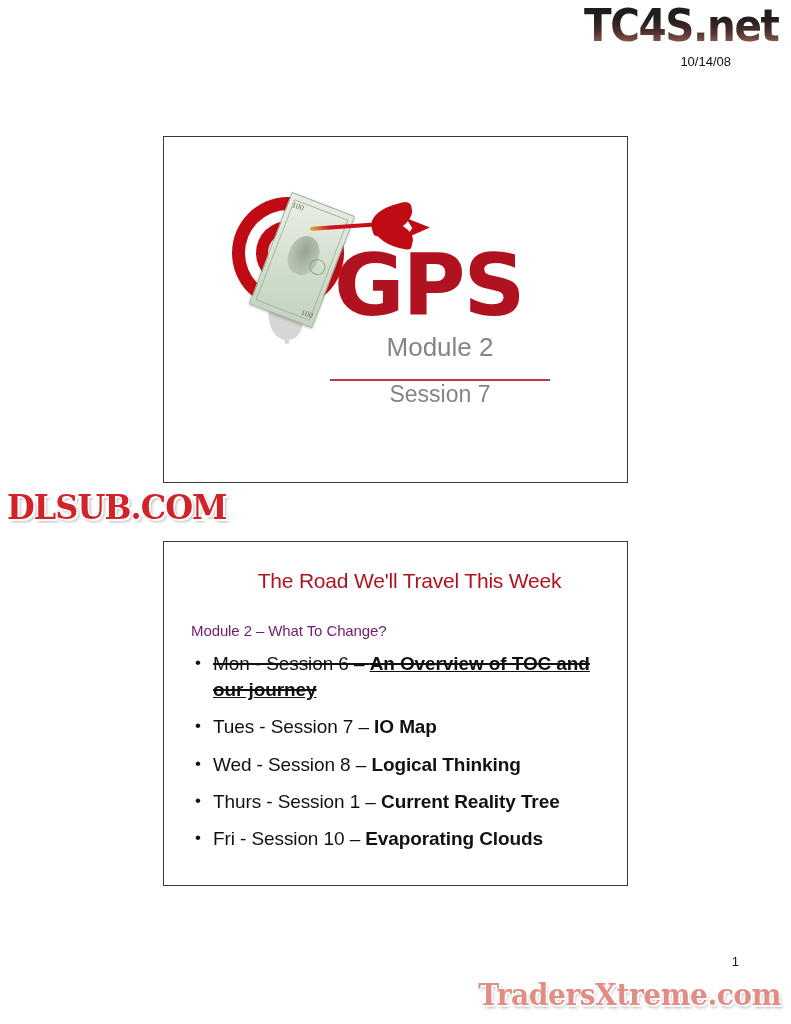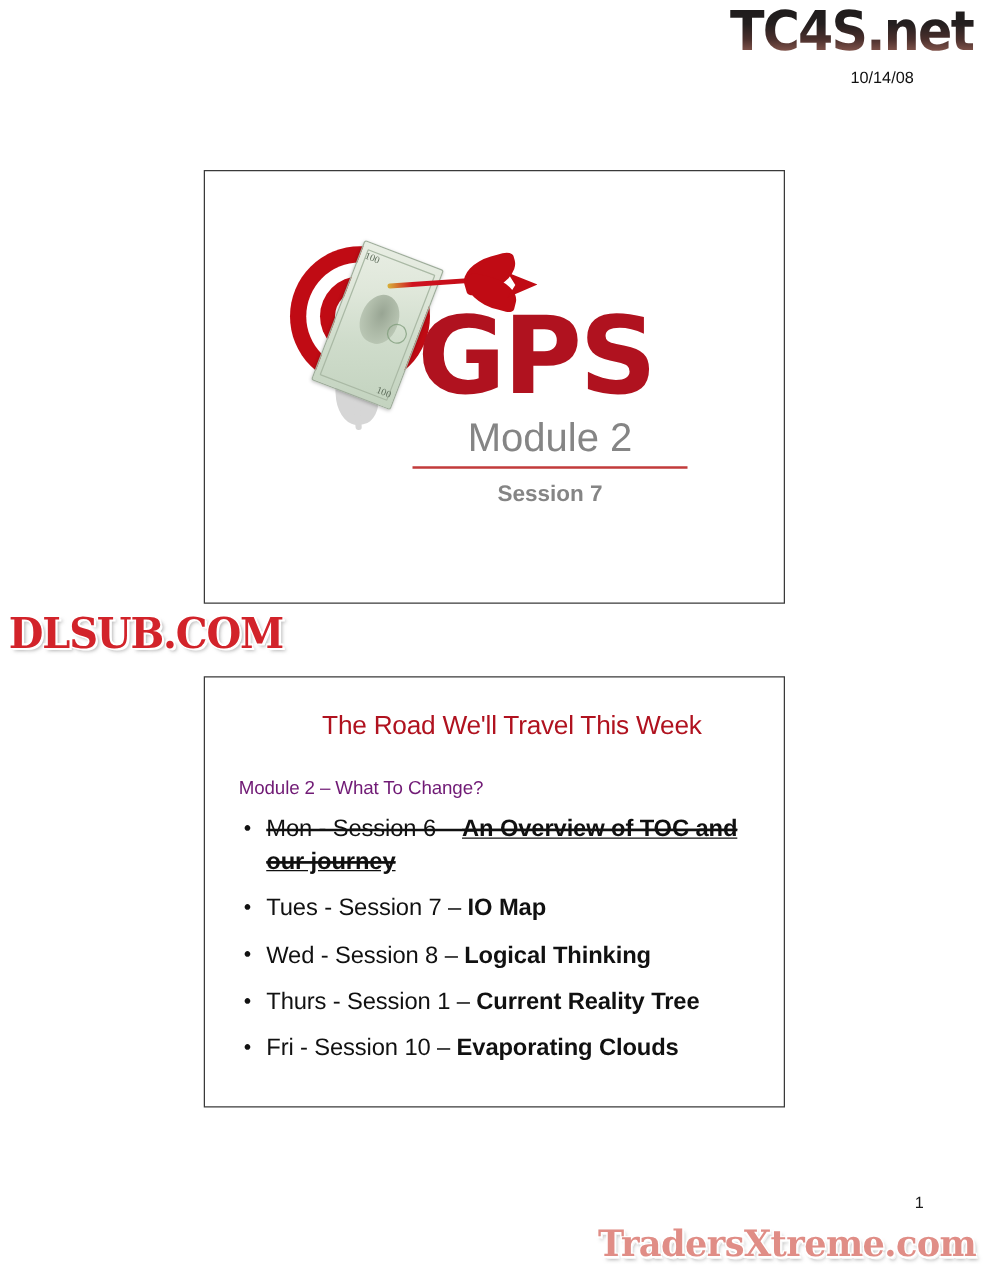--- a/index.html
+++ b/index.html
@@ -238,30 +238,29 @@
     position: absolute;
     left: 106px;
     top: 150px;
     width: 220px;
     text-align: center;
     font-family: "Liberation Sans", sans-serif;
     color: #858585;
     line-height: 1.16;
   }
   .gps-sub-module {
-    font-size: 32px;
+    font-size: 26px;
     display: block;
     border-bottom: 2px solid #c23b3b;
-    padding-bottom: 4px;
+    padding-bottom: 17px;
   }
   .gps-sub-session {
-    font-size: 18px;
+    font-size: 23px;
     display: block;
-    padding-top: 10px;
-    font-weight: bold;
+    padding-top: 0;
   }
 
   
   .dlsub-watermark {
     position: absolute;
     left: 0;
     top: 487px;
     width: 791px;
     text-align: left;
     pointer-events: none;

